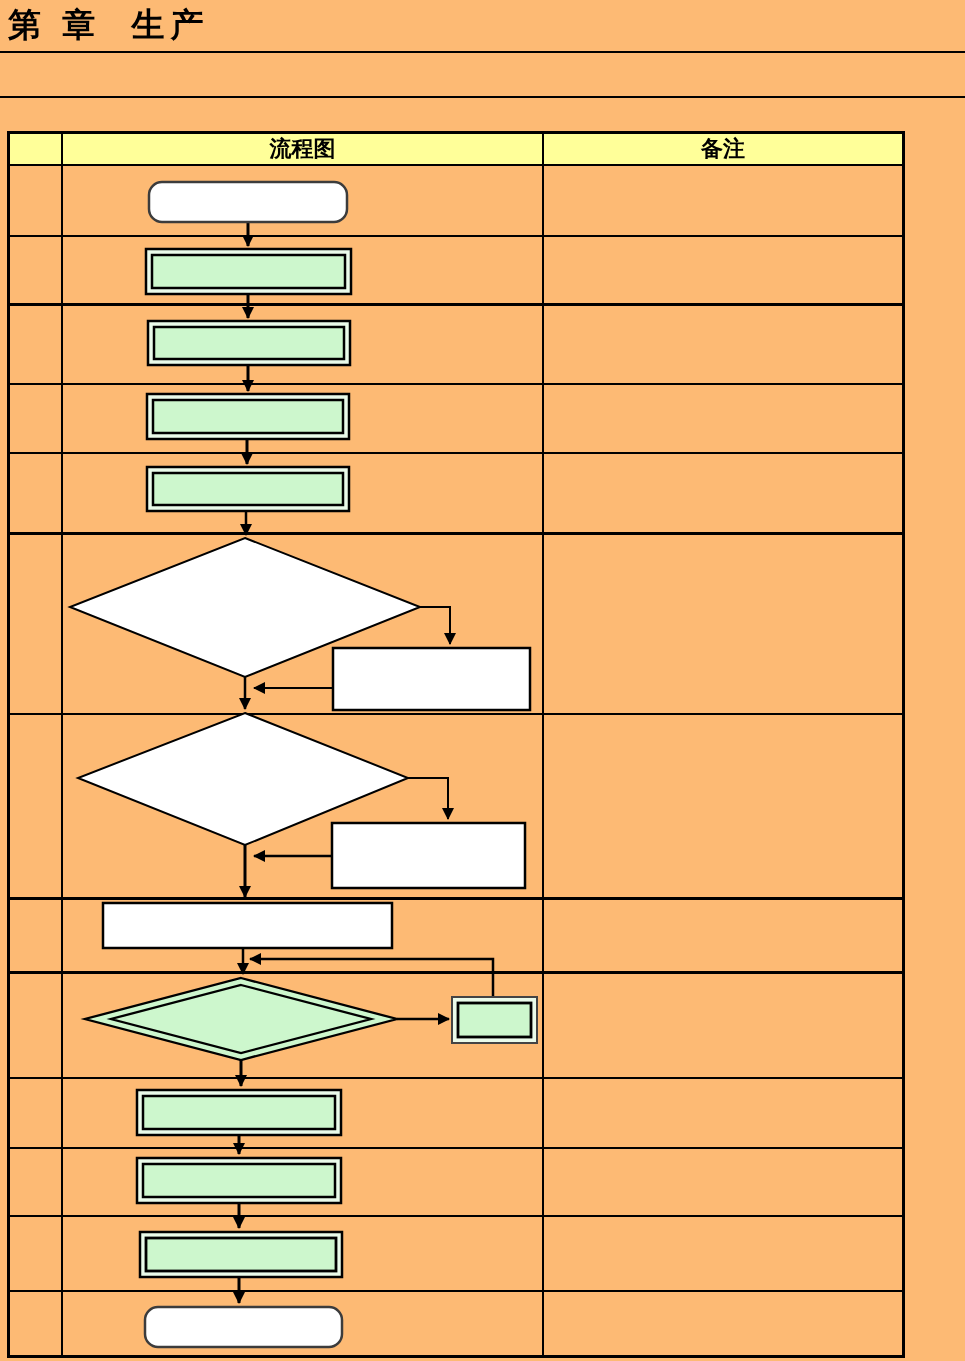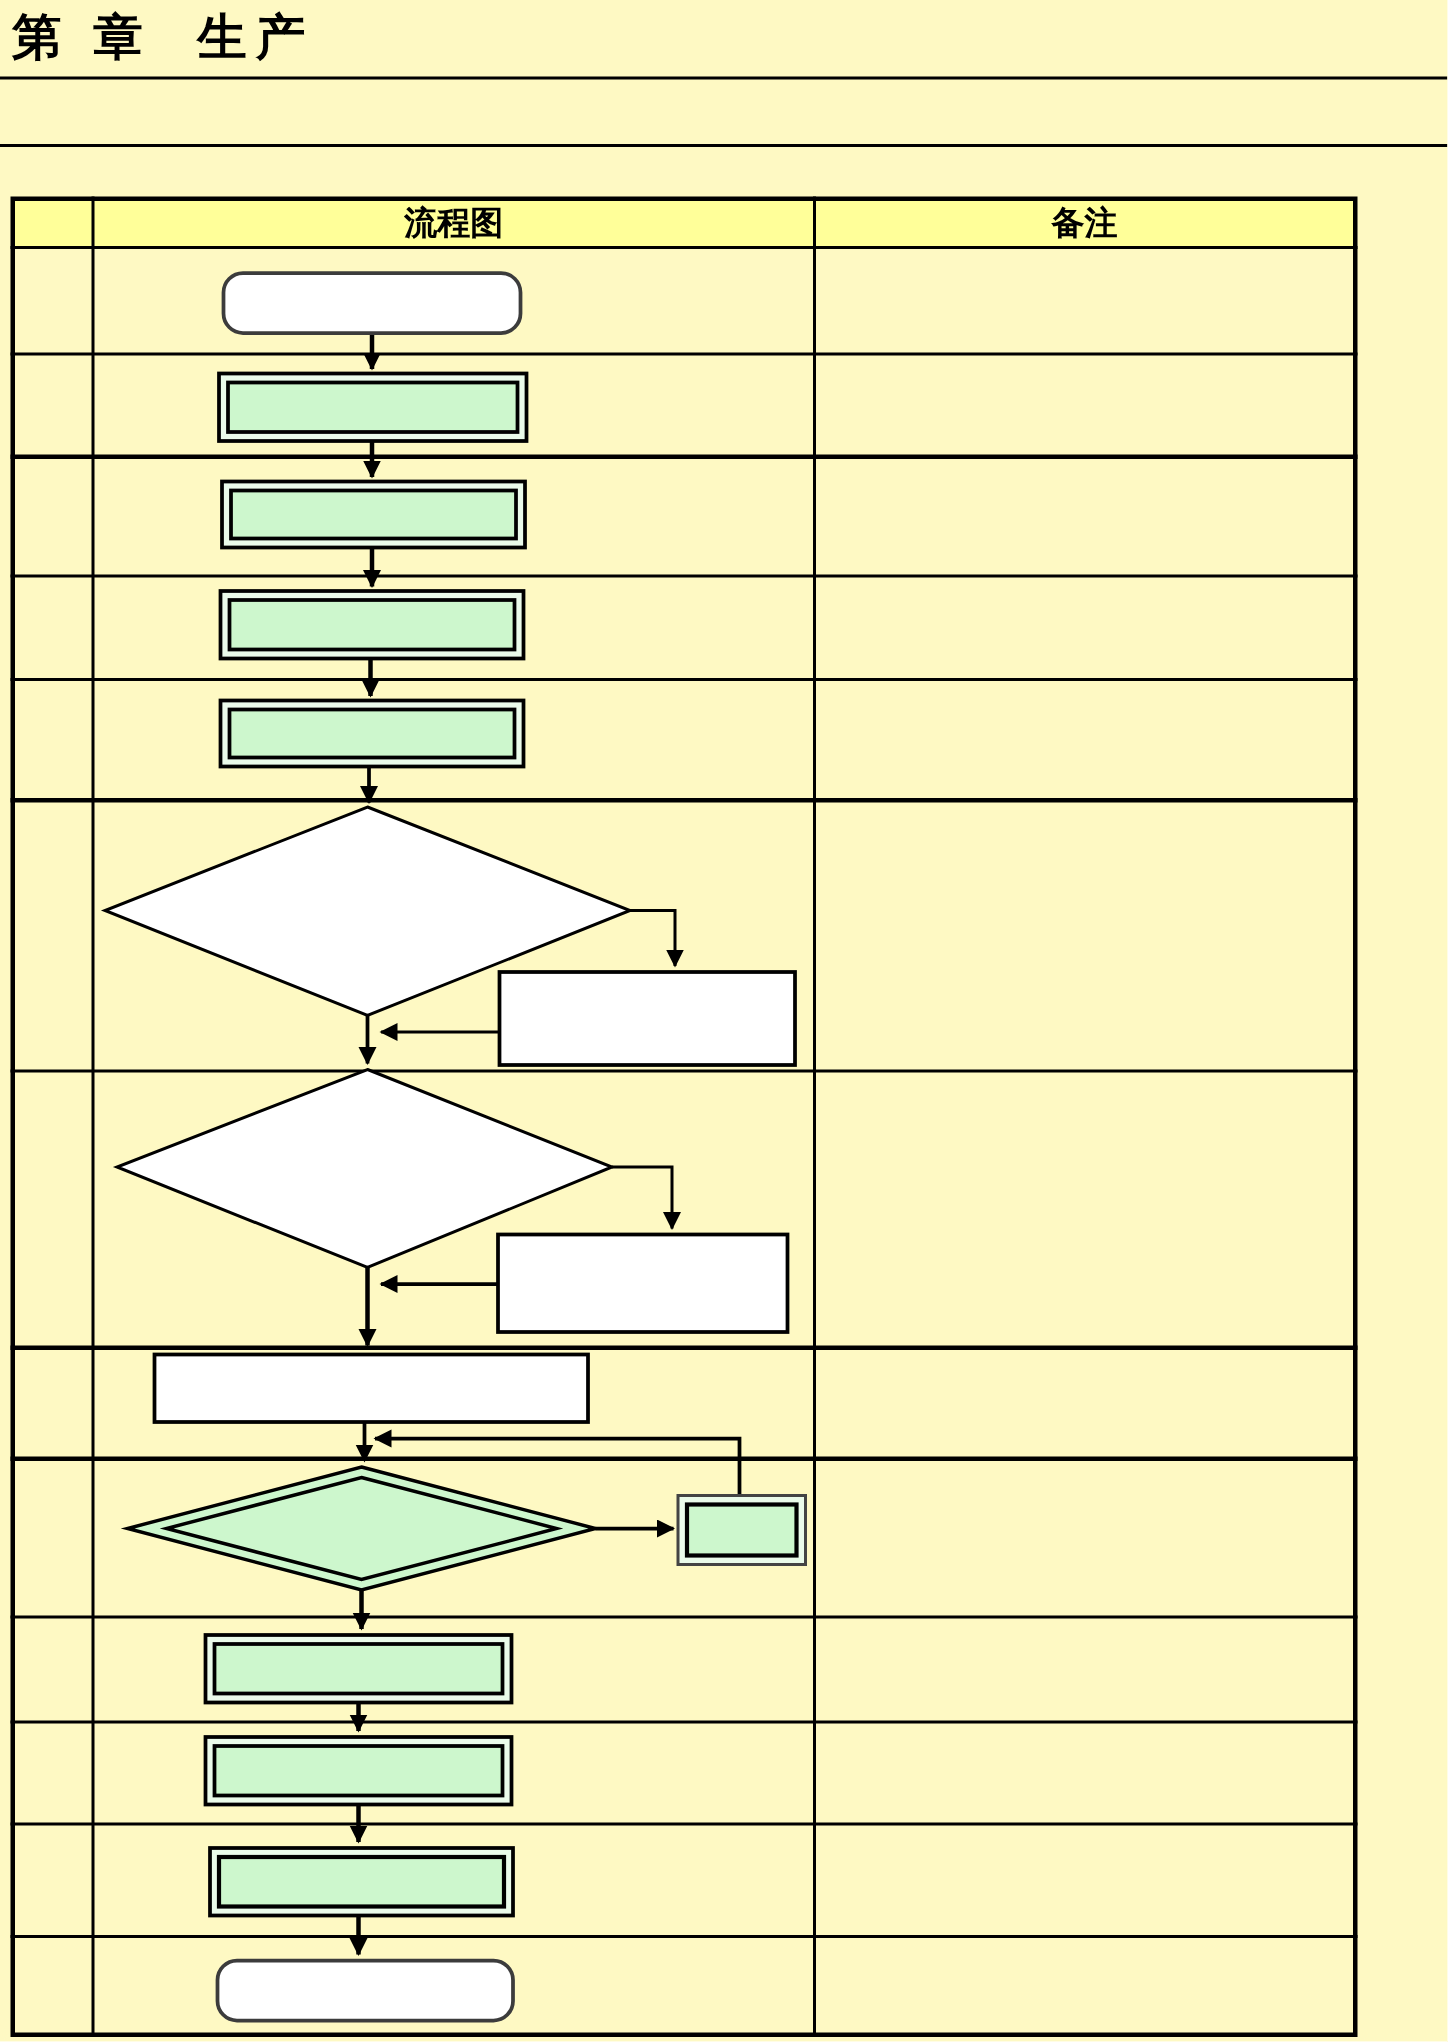--- a/index.html
+++ b/index.html
@@ -1,17 +1,17 @@
 <!DOCTYPE html>
 <html><head>
 <meta charset="utf-8">
 <style>
   html,body{margin:0;padding:0;background:#ffffff;}
   #canvas{
-    position:relative;width:965px;height:1361px;background:#fef9c3;
+    position:relative;width:965px;height:1361px;background:#fdba74;
     font-family:"Liberation Sans","DejaVu Sans",sans-serif;overflow:hidden;
   }
   .page-title{
     position:absolute;left:8px;top:0px;height:50px;line-height:50px;
     font-size:33px;font-weight:bold;color:#000;letter-spacing:6px;white-space:pre;
   }
   .rule{position:absolute;left:0;width:965px;background:#000;}
   .rule-top{top:51px;height:2px;}
   .rule-bottom{top:96px;height:2px;}
   

